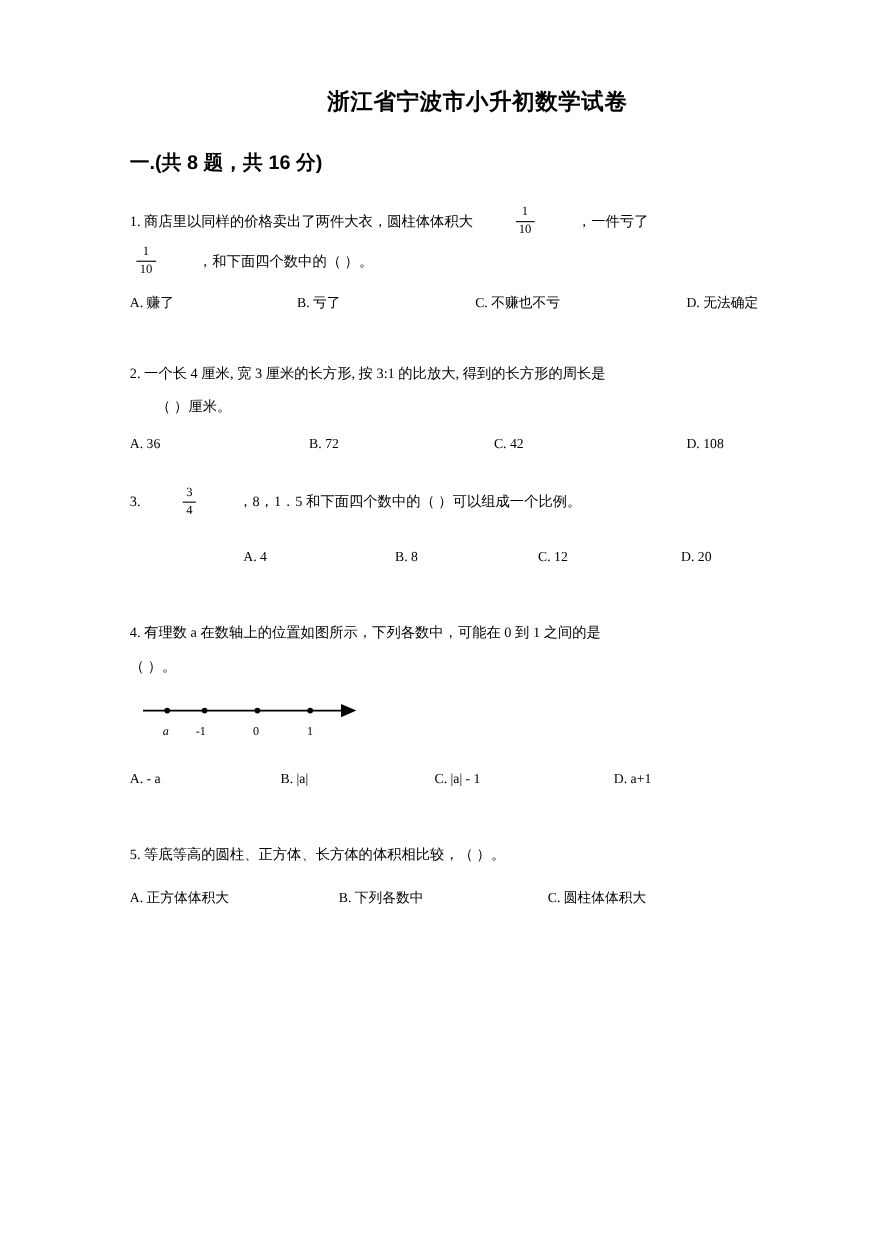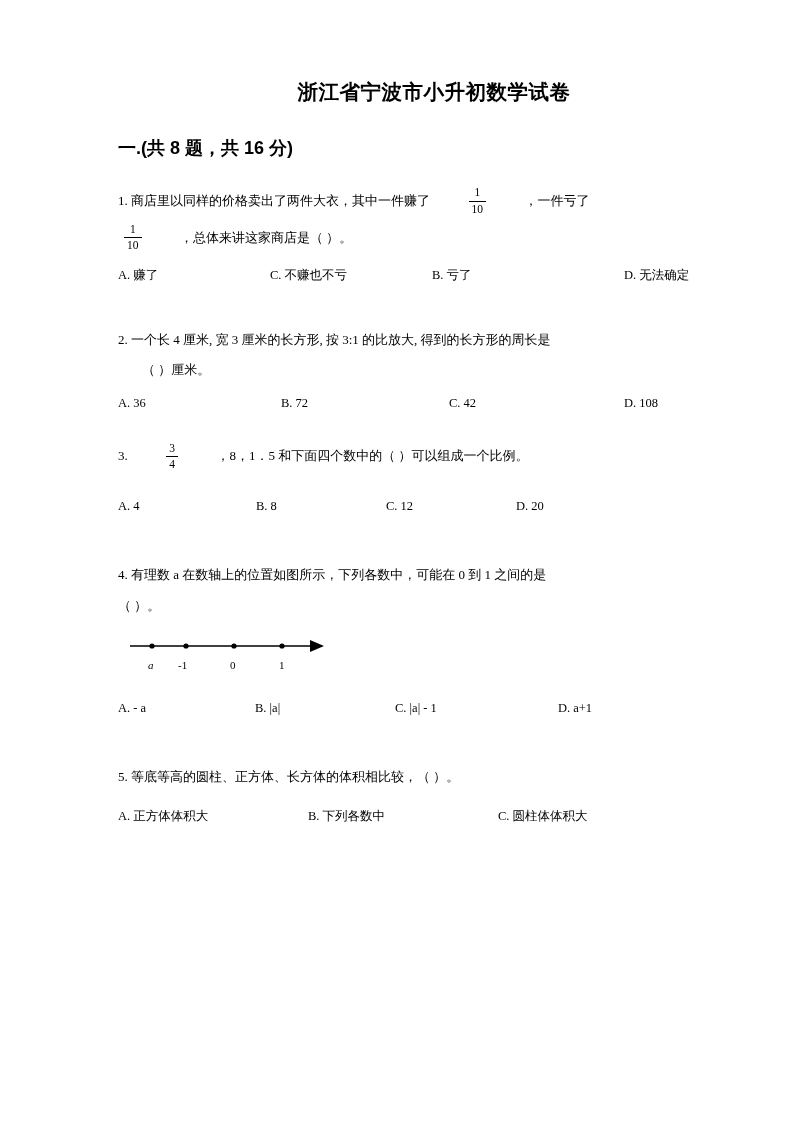--- a/index.html
+++ b/index.html
@@ -134,43 +134,43 @@
 
 <div class="page">
 
   <h1 class="doc-title">浙江省宁波市小升初数学试卷</h1>
 
   <div class="section-head">一.(共 8 题，共 16 分)</div>
 
   <div class="q-block">
     <div class="q-stem">
       <span>1.</span>
-      <span>商店里以同样的价格卖出了两件大衣，其中一件赚了</span>
+      <span>商店里以同样的价格卖出了两件大衣，圆柱体体积大</span>
       <span class="sp-wide"></span>
       <span class="frac">
         <span class="num">1</span>
         <span class="bar"></span>
         <span class="den">10</span>
       </span>
       <span class="sp-wide"></span>
       <span>，一件亏了</span>
     </div>
     <div class="q-line2">
       <span class="frac">
         <span class="num">1</span>
         <span class="bar"></span>
         <span class="den">10</span>
       </span>
       <span class="sp-wide"></span>
-      <span>，总体来讲这家商店是（     ）。</span>
+      <span>，和下面四个数中的（     ）。</span>
     </div>
     <div class="options opts-a">
       <span class="opt">A. 赚了</span>
+      <span class="opt">B. 亏了</span>
       <span class="opt">C. 不赚也不亏</span>
-      <span class="opt">B. 亏了</span>
       <span class="opt">D. 无法确定</span>
     </div>
   </div>
 
   <div class="q-block" style="margin-top:40px;">
     <div class="q-stem" style="line-height:1.9;">
       <span>2.</span>
       <span>一个长 4 厘米, 宽 3 厘米的长方形, 按 3:1 的比放大, 得到的长方形的周长是</span>
     </div>
     <div class="q-line2" style="line-height:1.7;margin-left:24px;">
@@ -189,21 +189,21 @@
       <span>3.</span>
       <span class="sp-wide"></span>
       <span class="frac">
         <span class="num">3</span>
         <span class="bar"></span>
         <span class="den">4</span>
       </span>
       <span class="sp-wide"></span>
       <span>，8，1．5 和下面四个数中的（     ）可以组成一个比例。</span>
     </div>
-    <div class="options opts-c" style="margin-top:22px;">
+    <div class="options opts-c" style="margin-top:22px;justify-content:center;">
       <span class="opt">A. 4</span>
       <span class="opt">B. 8</span>
       <span class="opt">C. 12</span>
       <span class="opt">D. 20</span>
     </div>
   </div>
 
   <div class="q-block" style="margin-top:44px;">
     <div class="q-stem" style="line-height:1.9;">
       <span>4.</span>

